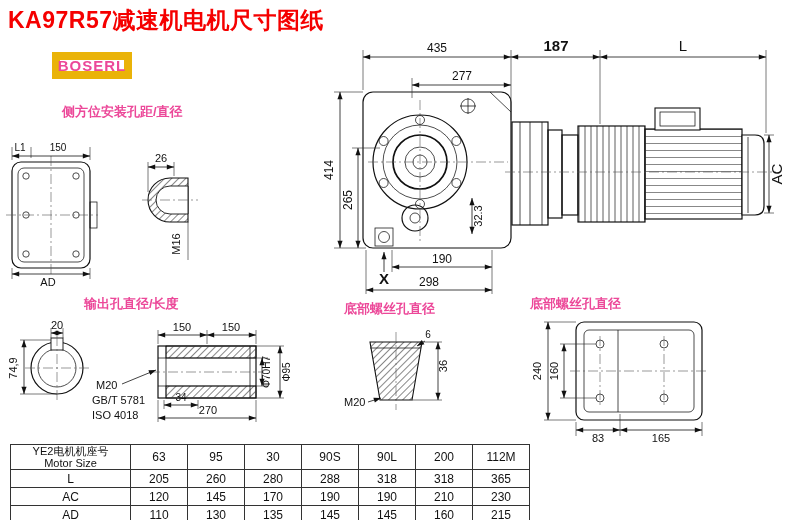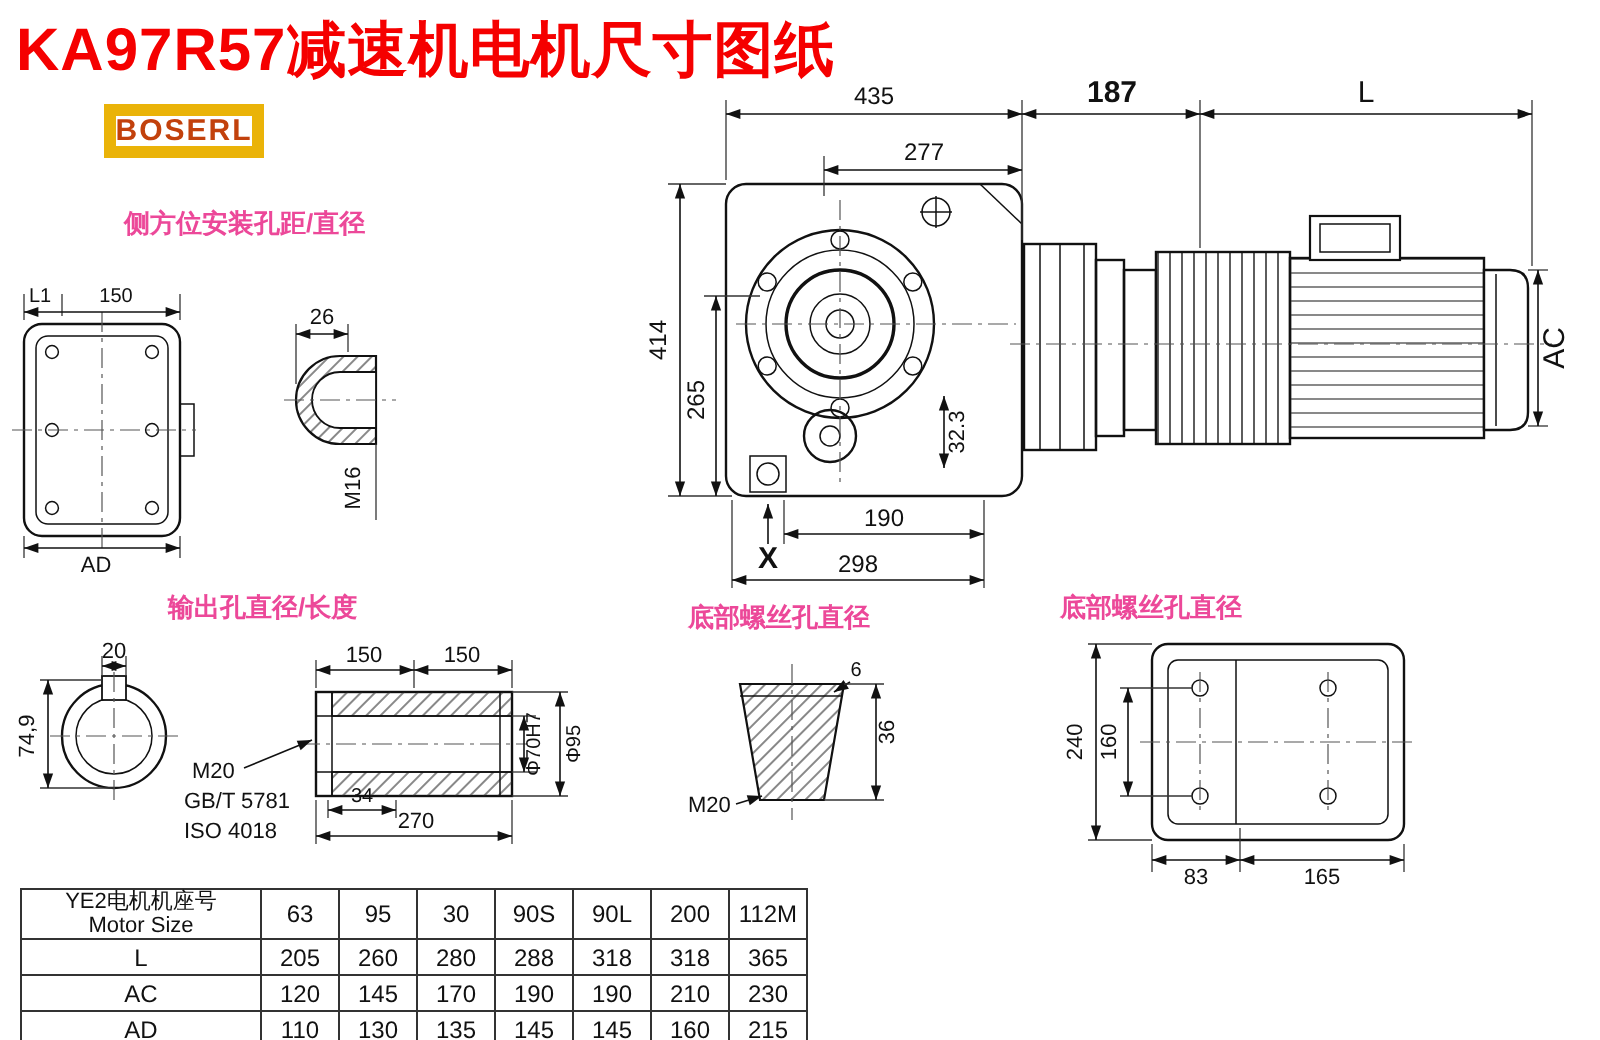--- a/index.html
+++ b/index.html
@@ -1,41 +1,41 @@
 <!DOCTYPE html>
 <html><head>
 <meta charset="utf-8">
 <style>
   *{margin:0;padding:0;box-sizing:border-box}
   html,body{width:800px;height:520px}
   body{position:relative;overflow:hidden;background:#fff;color:#111;
        font-family:"Liberation Sans",sans-serif}
   .abs{position:absolute}
-  .page-title{left:8px;top:5px;font-size:30px;font-weight:bold;color:#f50000;letter-spacing:.5px}
-  .logo-box{left:52px;top:52px;width:80px;height:27px;border:6px solid #eab308;
+  .page-title{left:8px;top:5px;font-size:23px;font-weight:bold;color:#f50000;letter-spacing:.5px}
+  .logo-box{left:52px;top:52px;width:80px;height:27px;border:8px solid #eab308;
             display:flex;align-items:center;justify-content:center;
-            color:#c2410c;font-weight:bold;font-size:15px;letter-spacing:1px}
+            color:#ec4899;font-weight:bold;font-size:15px;letter-spacing:1px}
   .red-label{color:#ec4899;font-weight:bold;font-size:13px;white-space:nowrap}
   svg.draw{position:absolute;left:0;top:0}
   svg text{font-family:"Liberation Sans",sans-serif;fill:#111;stroke:none}
   .dim{font-size:12px;text-anchor:middle}
   .dim-m{font-size:11px;text-anchor:middle}
   .dim-s{font-size:10px;text-anchor:middle}
   .dim-l{font-size:15px;text-anchor:middle}
   .dim-b{font-size:15px;font-weight:bold;text-anchor:middle}
   .lbl-left{text-anchor:start}
   .outline{stroke:#111;stroke-width:1.2;fill:none}
   .thin{stroke:#111;stroke-width:.75;fill:none}
   .ext{stroke:#333;stroke-width:.65;fill:none}
   .dln{stroke:#111;stroke-width:.8;fill:none}
   .cl{stroke:#555;stroke-width:.6;stroke-dasharray:10 3 2 3;fill:none}
   table.spec{position:absolute;left:10px;top:444px;border-collapse:collapse;
              font-size:12px;text-align:center;background:#fff}
   table.spec th,table.spec td{border:1px solid #333;font-weight:normal;
-             width:39px;height:18px;padding:0 2px}
+             width:57px;height:18px;padding:0 2px}
   table.spec .first{width:120px}
   table.spec .hdr div{font-size:11px;line-height:12px}
 </style>
 </head>
 <body>
 
 <svg class="draw" width="800" height="520" viewBox="0 0 800 520">
   <defs>
     <marker id="ar" viewBox="0 0 10 8" refX="9.5" refY="4" markerWidth="10" markerHeight="8" orient="auto-start-reverse">
       <path d="M0.5,0.8 L9.5,4 L0.5,7.2 z" fill="#111"></path>

